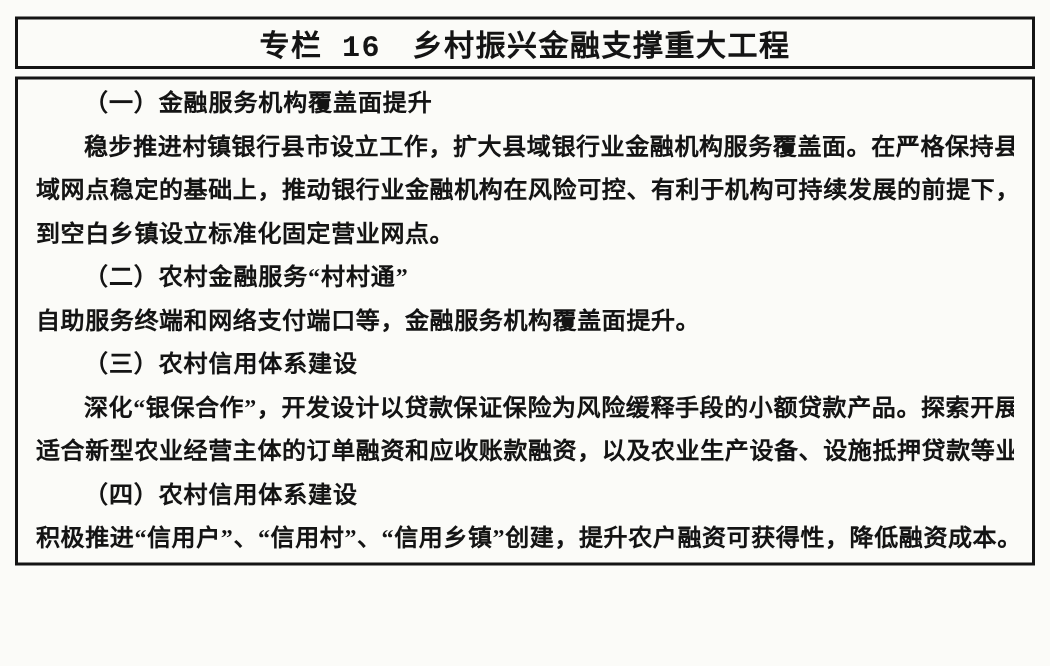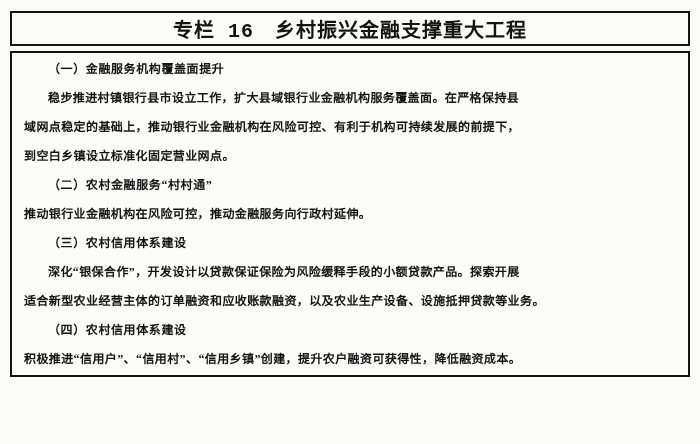--- a/index.html
+++ b/index.html
@@ -30,21 +30,21 @@
     letter-spacing:1px;
     white-space:nowrap;
     font-family:Liberation Mono, monospace;
   }
   .content-box{
     border:2px solid var(--c-border);
     padding:2px 12px 1px 12px;
     background:var(--c-bg);
   }
   .line{
-    font-size:12px;
+    font-size:16px;
     line-height:29px;
     height:29px;
     white-space:nowrap;
     overflow:hidden;
     letter-spacing:0.4px;
   }
   .indent{ text-indent:2em; }
   .heading{ letter-spacing:0.6px; }
 </style>
 </head>
@@ -57,21 +57,21 @@
   </div>
 
   <div class="content-box">
 
     <div class="line heading indent">（一）金融服务机构覆盖面提升</div>
     <div class="line indent">稳步推进村镇银行县市设立工作，扩大县域银行业金融机构服务覆盖面。在严格保持县</div>
     <div class="line">域网点稳定的基础上，推动银行业金融机构在风险可控、有利于机构可持续发展的前提下，</div>
     <div class="line">到空白乡镇设立标准化固定营业网点。</div>
 
     <div class="line heading indent">（二）农村金融服务“村村通”</div>
-    <div class="line">推动银行业金融机构在风险可控，推动金融服务向行政村延伸。</div>
+    <div class="line">自助服务终端和网络支付端口等，金融服务机构覆盖面提升。</div>
 
     <div class="line heading indent">（三）农村信用体系建设</div>
     <div class="line indent">深化“银保合作”，开发设计以贷款保证保险为风险缓释手段的小额贷款产品。探索开展</div>
     <div class="line">适合新型农业经营主体的订单融资和应收账款融资，以及农业生产设备、设施抵押贷款等业务。</div>
 
     <div class="line heading indent">（四）农村信用体系建设</div>
     <div class="line">积极推进“信用户”、“信用村”、“信用乡镇”创建，提升农户融资可获得性，降低融资成本。</div>
 
   </div>
 </div>

